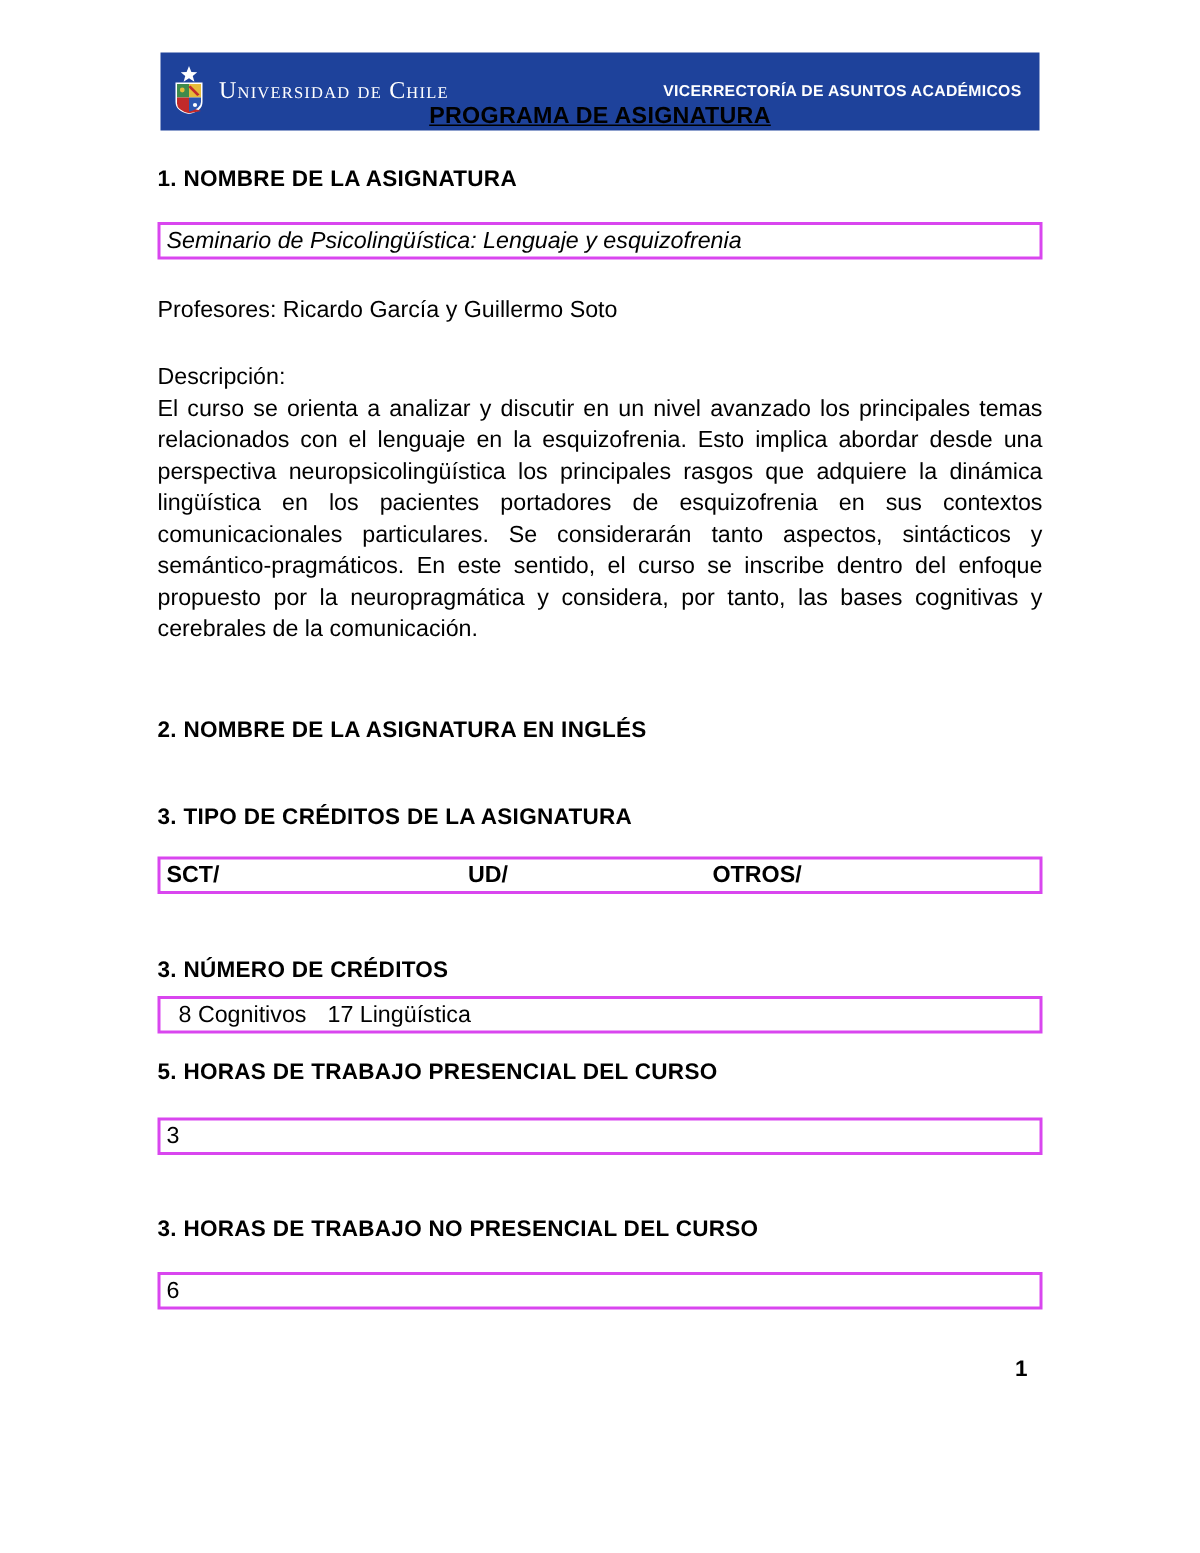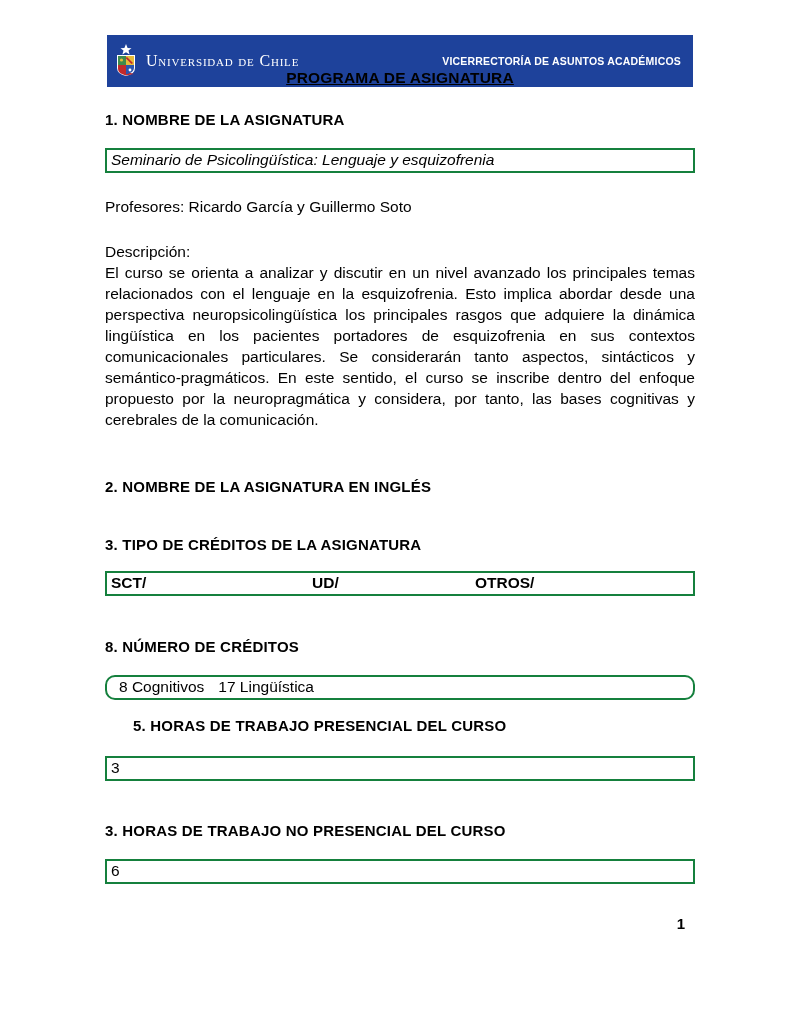--- a/index.html
+++ b/index.html
@@ -75,37 +75,37 @@
   .section-heading {
     font-size: 15px;
     font-weight: bold;
     letter-spacing: 0.2px;
     line-height: 18px;
   }
   .h1 { margin-top: 24px; }
   .h2 { margin-top: 48px; }
   .h3 { margin-top: 40px; }
   .h4 { margin-top: 42px; }
-  .h5 { margin-top: 17px; margin-left: 28px; }
+  .h5 { margin-top: 17px; }
   .h6 { margin-top: 41px; }
 
   .field-box {
-    border: 2px solid #15803d;
+    border: 2px solid #d946ef;
     height: 25px;
     line-height: 20px;
     padding: 0 4px;
     font-size: 15.5px;
     display: flex;
-    align-items: flex-start;
+    align-items: flex-end;
     overflow: hidden;
   }
   .b1 { margin-top: 19px; }
   .b2 { margin-top: 21px; }
   .b3 { margin-top: 17px; }
-  .b4 { margin-top: 19px; border-radius: 10px; }
+  .b4 { margin-top: 8px; }
   .b5 { margin-top: 21px; }
   .b6 { margin-top: 19px; }
 
   .italic-value { font-style: italic; }
 
   .profesores-line {
     margin-top: 23px;
     font-size: 15.5px;
     line-height: 21px;
   }
@@ -176,21 +176,21 @@
 
     <div class="section-heading h2">2. NOMBRE DE LA ASIGNATURA EN INGLÉS</div>
 
     <div class="section-heading h3">3. TIPO DE CRÉDITOS DE LA ASIGNATURA</div>
     <div class="field-box b3">
       <span class="credit-cell c1">SCT/</span>
       <span class="credit-cell c2">UD/</span>
       <span class="credit-cell c3">OTROS/</span>
     </div>
 
-    <div class="section-heading h4">8. NÚMERO DE CRÉDITOS</div>
+    <div class="section-heading h4">3. NÚMERO DE CRÉDITOS</div>
     <div class="field-box b4 credits-box">
       <span>8 Cognitivos</span>
       <span class="credits-second">17 Lingüística</span>
     </div>
 
     <div class="section-heading h5">5. HORAS DE TRABAJO PRESENCIAL DEL CURSO</div>
     <div class="field-box b5">
       <span>3</span>
     </div>
 

